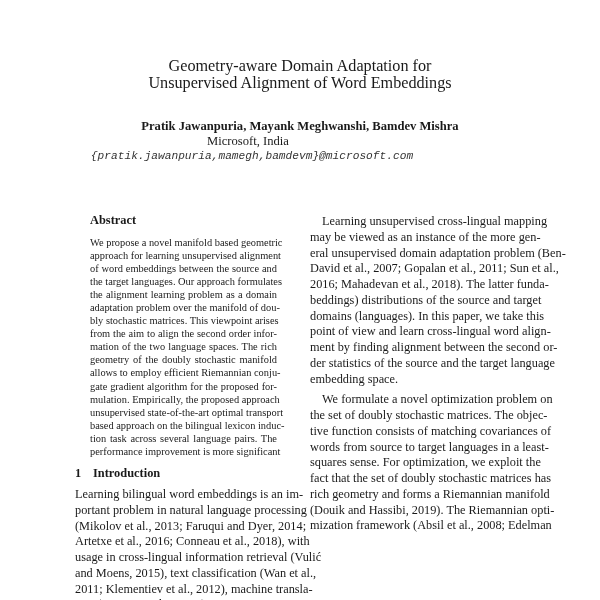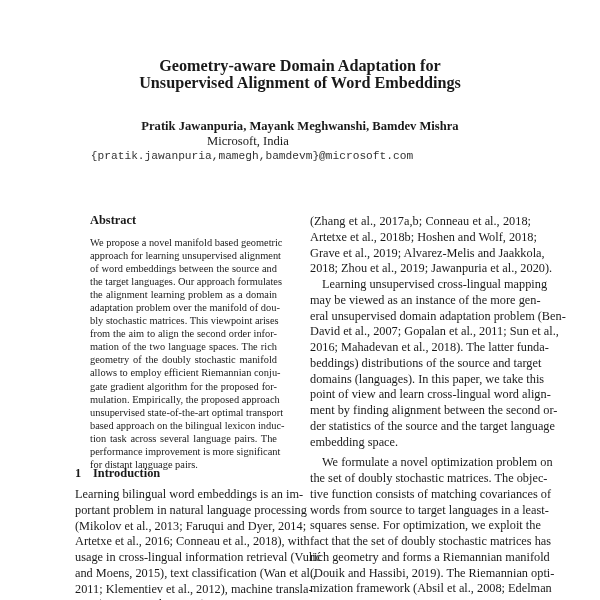--- a/index.html
+++ b/index.html
@@ -1,25 +1,25 @@
 <!DOCTYPE html>
 <html><head>
 <meta charset="utf-8">
 <style>
   html, body { margin: 0; padding: 0; background: #ffffff; }
   body { width: 600px; height: 600px; position: relative; overflow: hidden;
          font-family: "Liberation Serif", serif; color: #1a1a1a; }
   .title { position: absolute; left: 0; width: 600px; top: 58px; text-align: center;
-           font-weight: bold; font-size: 16.2px; line-height: 16.5px; }
+           font-weight: normal; font-size: 16.2px; line-height: 16.5px; }
   .authors { position: absolute; left: 0; width: 600px; top: 119px; text-align: center;
              font-weight: bold; font-size: 12.6px; line-height: 15px; }
   .affil { position: absolute; left: 0; width: 496px; top: 134px; text-align: center;
            font-size: 12.6px; line-height: 15px; }
   .email { position: absolute; left: 0; width: 504px; top: 149px; text-align: center;
-           font-family: "Liberation Mono", monospace; font-size: 11.2px; line-height: 15px; color: #333; }
+           font-family: "Liberation Mono", monospace; font-size: 11.2px; line-height: 15px; color: #333; font-style: italic; }
   .abs-head { position: absolute; left: 90px; width: 186px; top: 213px; 
               font-weight: bold; font-size: 12.4px; line-height: 15px; }
   .abs-body { position: absolute; left: 90px; width: 187px; top: 236px;
               font-size: 10.4px; line-height: 13.05px; text-align: justify; hyphens: manual; }
   .sec-head { position: absolute; left: 75px; top: 466px; font-weight: bold; font-size: 12.4px; line-height: 15px; }
   .sec-head .num { display: inline-block; width: 18px; }
   .col { position: absolute; font-size: 12.3px; line-height: 15.75px; text-align: justify; }
   .col p { margin: 0; }
   .col p + p { text-indent: 12px; }
   .left { left: 75px; width: 216px; top: 487px; }
@@ -51,46 +51,39 @@
     <span class="line">from the aim to align the second order infor-</span>
     <span class="line">mation of the two language spaces.  The rich</span>
     <span class="line">geometry of the doubly stochastic manifold</span>
     <span class="line">allows to employ efficient Riemannian conju-</span>
     <span class="line">gate gradient algorithm for the proposed for-</span>
     <span class="line">mulation.  Empirically, the proposed approach</span>
     <span class="line">unsupervised state-of-the-art optimal transport</span>
     <span class="line">based approach on the bilingual lexicon induc-</span>
     <span class="line">tion task across several language pairs.  The</span>
     <span class="line">performance improvement is more significant</span>
-    <span class="line last">for distant language pairs.</span>
   </div>
 
 <div class="sec-head">
   <span class="num">1</span><span>Introduction</span>
 </div>
 <div class="col left">
   <p id="intro-p1">
       <span class="line">Learning bilingual word embeddings is an im-</span>
       <span class="line">portant problem in natural language processing</span>
       <span class="line">(Mikolov et al., 2013; Faruqui and Dyer, 2014;</span>
       <span class="line">Artetxe et al., 2016; Conneau et al., 2018), with</span>
       <span class="line">usage in cross-lingual information retrieval (Vulić</span>
       <span class="line">and Moens, 2015), text classification (Wan et al.,</span>
       <span class="line">2011; Klementiev et al., 2012), machine transla-</span>
       <span class="line">tion (Artetxe et al., 2018c) etc.  Given a source-</span>
     </p>
 </div>
 
 <div class="col right">
-  <p id="r-p1">
-      <span class="line">(Zhang et al., 2017a,b; Conneau et al., 2018;</span>
-      <span class="line">Artetxe et al., 2018b; Hoshen and Wolf, 2018;</span>
-      <span class="line">Grave et al., 2019; Alvarez-Melis and Jaakkola,</span>
-      <span class="line last">2018; Zhou et al., 2019; Jawanpuria et al., 2020).</span>
-    </p>
   <p id="r-p2" style="text-indent: 0px;">
       <span class="line" style="padding-left: 12px;">Learning unsupervised cross-lingual mapping</span>
       <span class="line">may be viewed as an instance of the more gen-</span>
       <span class="line">eral unsupervised domain adaptation problem (Ben-</span>
       <span class="line">David et al., 2007; Gopalan et al., 2011; Sun et al.,</span>
       <span class="line">2016; Mahadevan et al., 2018).  The latter funda-</span>
       <span class="line">beddings) distributions of the source and target</span>
       <span class="line">domains (languages).  In this paper, we take this</span>
       <span class="line">point of view and learn cross-lingual word align-</span>
       <span class="line">ment by finding alignment between the second or-</span>

